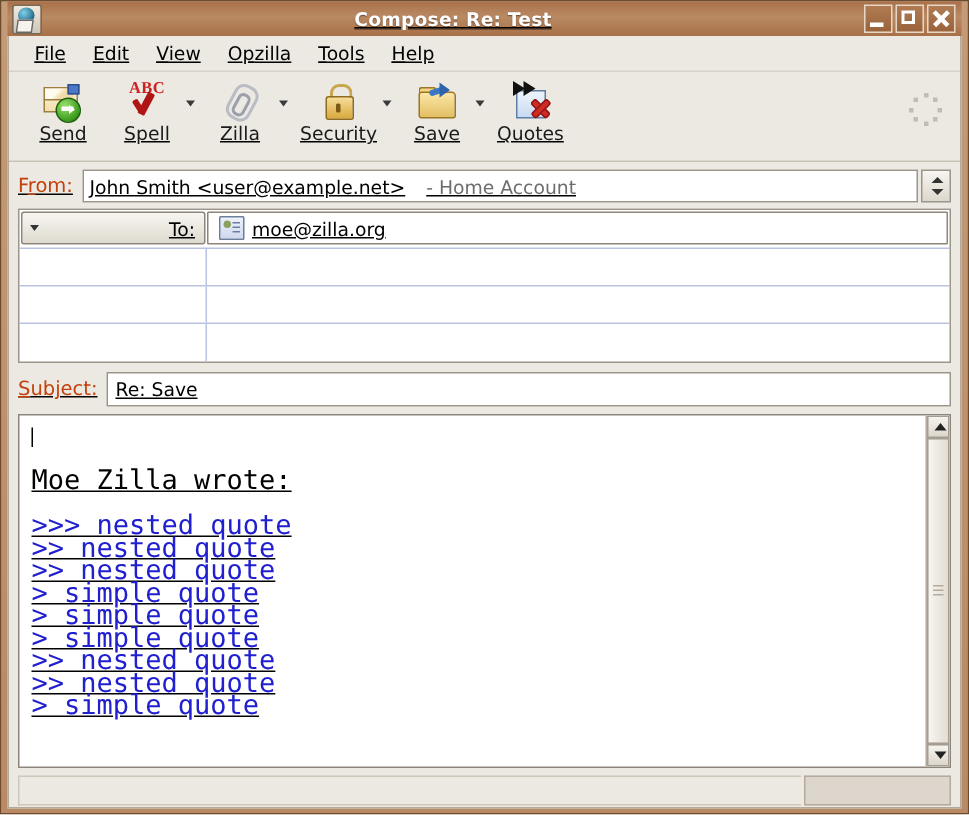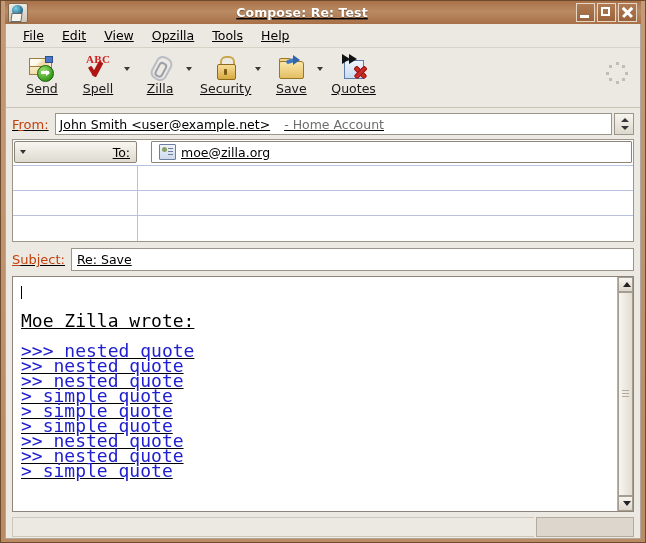--- a/index.html
+++ b/index.html
@@ -359,21 +359,21 @@
     background: #ffffff;
     box-sizing: border-box;
   }
   .rec-row {
     display: flex;
     height: 25px;
     border-bottom: 1px solid #b9c2e0;
     box-sizing: border-box;
   }
   .rec-row:last-child { border-bottom: none; }
-  .rec-row.first { height: 26px; border-bottom: 1px solid #b9c2e0; gap: 13px; }
+  .rec-row.first { height: 26px; border-bottom: 1px solid #b9c2e0; }
   .rec-type {
     width: 125px;
     flex: 0 0 auto;
     display: flex;
     align-items: center;
     justify-content: space-between;
     padding: 0 6px 0 5px;
     box-sizing: border-box;
     border-right: 1px solid #b9c2e0;
     font-size: 12.5px;

